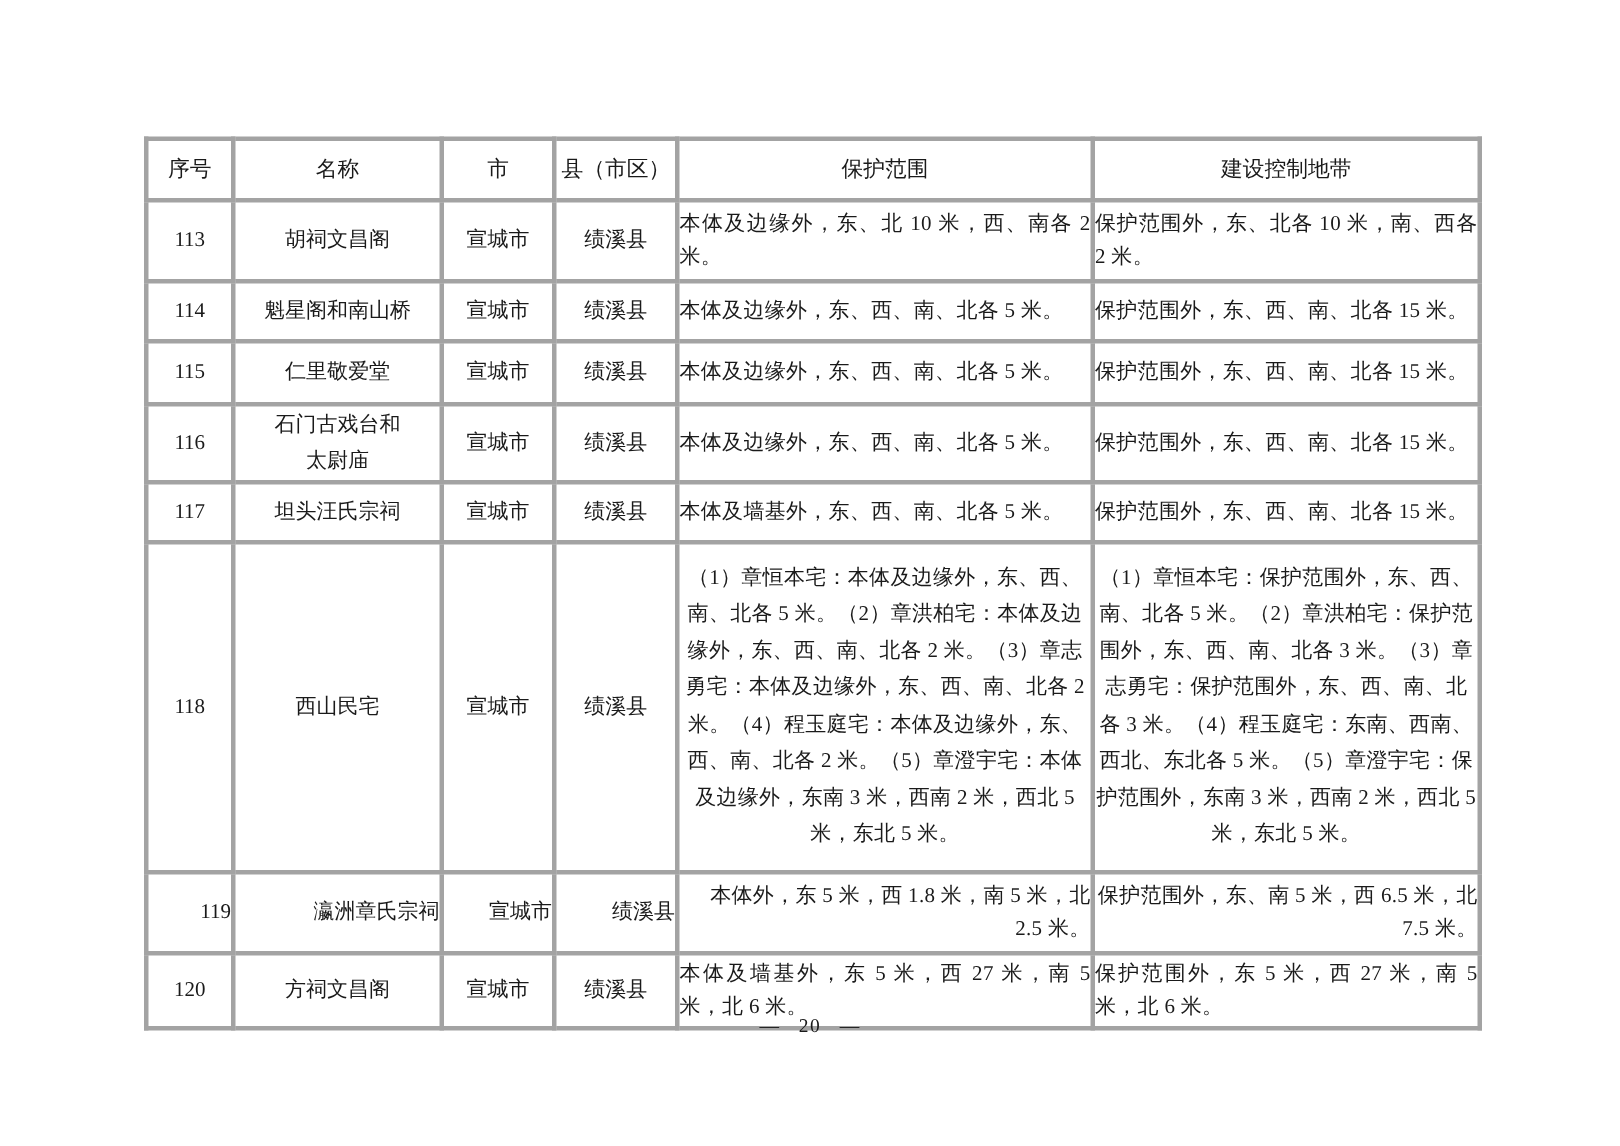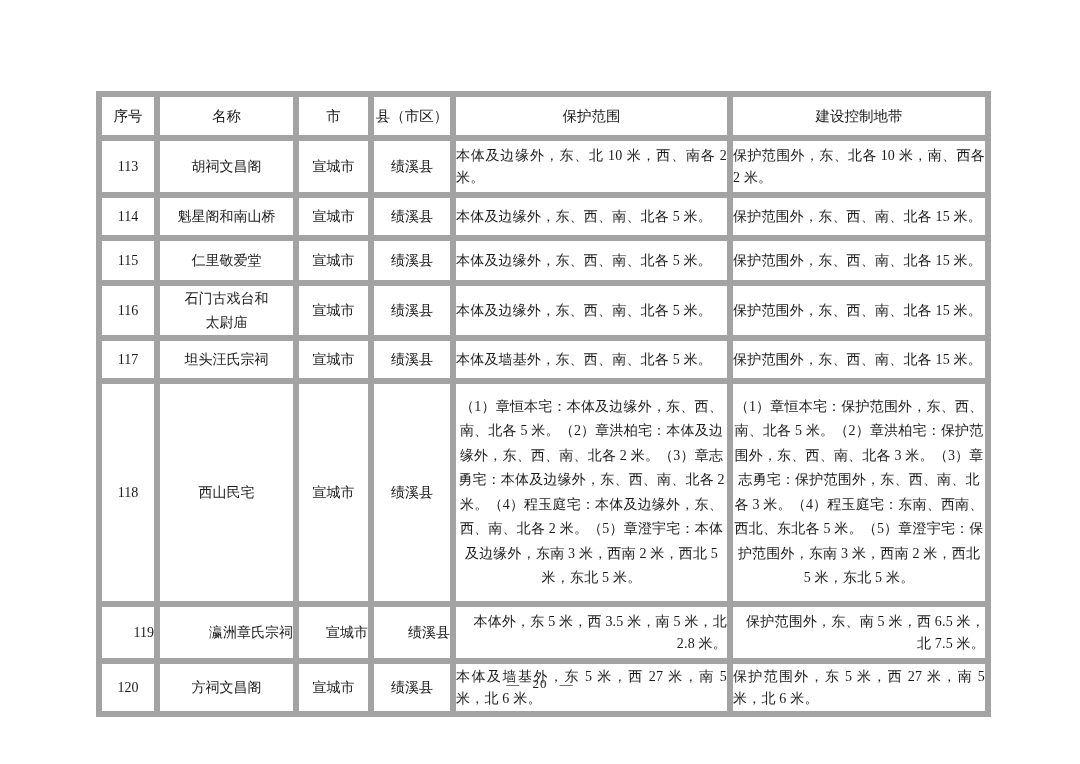--- a/index.html
+++ b/index.html
@@ -25,21 +25,21 @@
     position: absolute;
     left: 96px;
     top: 91px;
     width: 889px;
     border-collapse: collapse;
     table-layout: fixed;
     font-size: 14px;
     line-height: 22px;
   }
   table.heritage th, table.heritage td {
-    border: 6px solid #a3a3a3;
+    border: 3px solid #a3a3a3;
     padding: 0;
     vertical-align: middle;
   }
   table.heritage th {
     font-family: "DejaVu Sans", "Liberation Sans", sans-serif;
     font-weight: normal;
     font-size: 14.5px;
     text-align: center;
     height: 38px;
   }
@@ -144,21 +144,21 @@
         <td class="c">宣城市</td>
         <td class="c">绩溪县</td>
         <td class="t tall">（1）章恒本宅：本体及边缘外，东、西、南、北各 5 米。（2）章洪柏宅：本体及边缘外，东、西、南、北各 2 米。（3）章志勇宅：本体及边缘外，东、西、南、北各 2 米。（4）程玉庭宅：本体及边缘外，东、西、南、北各 2 米。（5）章澄宇宅：本体及边缘外，东南 3 米，西南 2 米，西北 5 米，东北 5 米。</td>
         <td class="t tall">（1）章恒本宅：保护范围外，东、西、南、北各 5 米。（2）章洪柏宅：保护范围外，东、西、南、北各 3 米。（3）章志勇宅：保护范围外，东、西、南、北各 3 米。（4）程玉庭宅：东南、西南、西北、东北各 5 米。（5）章澄宇宅：保护范围外，东南 3 米，西南 2 米，西北 5 米，东北 5 米。</td>
       </tr>
       <tr class="r119">
         <td class="c">119</td>
         <td class="c">瀛洲章氏宗祠</td>
         <td class="c">宣城市</td>
         <td class="c">绩溪县</td>
-        <td class="t">本体外，东 5 米，西 3.5 米，南 5 米，北 2.8 米。</td>
+        <td class="t">本体外，东 5 米，西 1.8 米，南 5 米，北 2.5 米。</td>
         <td class="t">保护范围外，东、南 5 米，西 6.5 米，北 7.5 米。</td>
       </tr>
       <tr class="r120">
         <td class="c">120</td>
         <td class="c">方祠文昌阁</td>
         <td class="c">宣城市</td>
         <td class="c">绩溪县</td>
         <td class="t">本体及墙基外，东 5 米，西 27 米，南 5 米，北 6 米。</td>
         <td class="t">保护范围外，东 5 米，西 27 米，南 5 米，北 6 米。</td>
       </tr>

